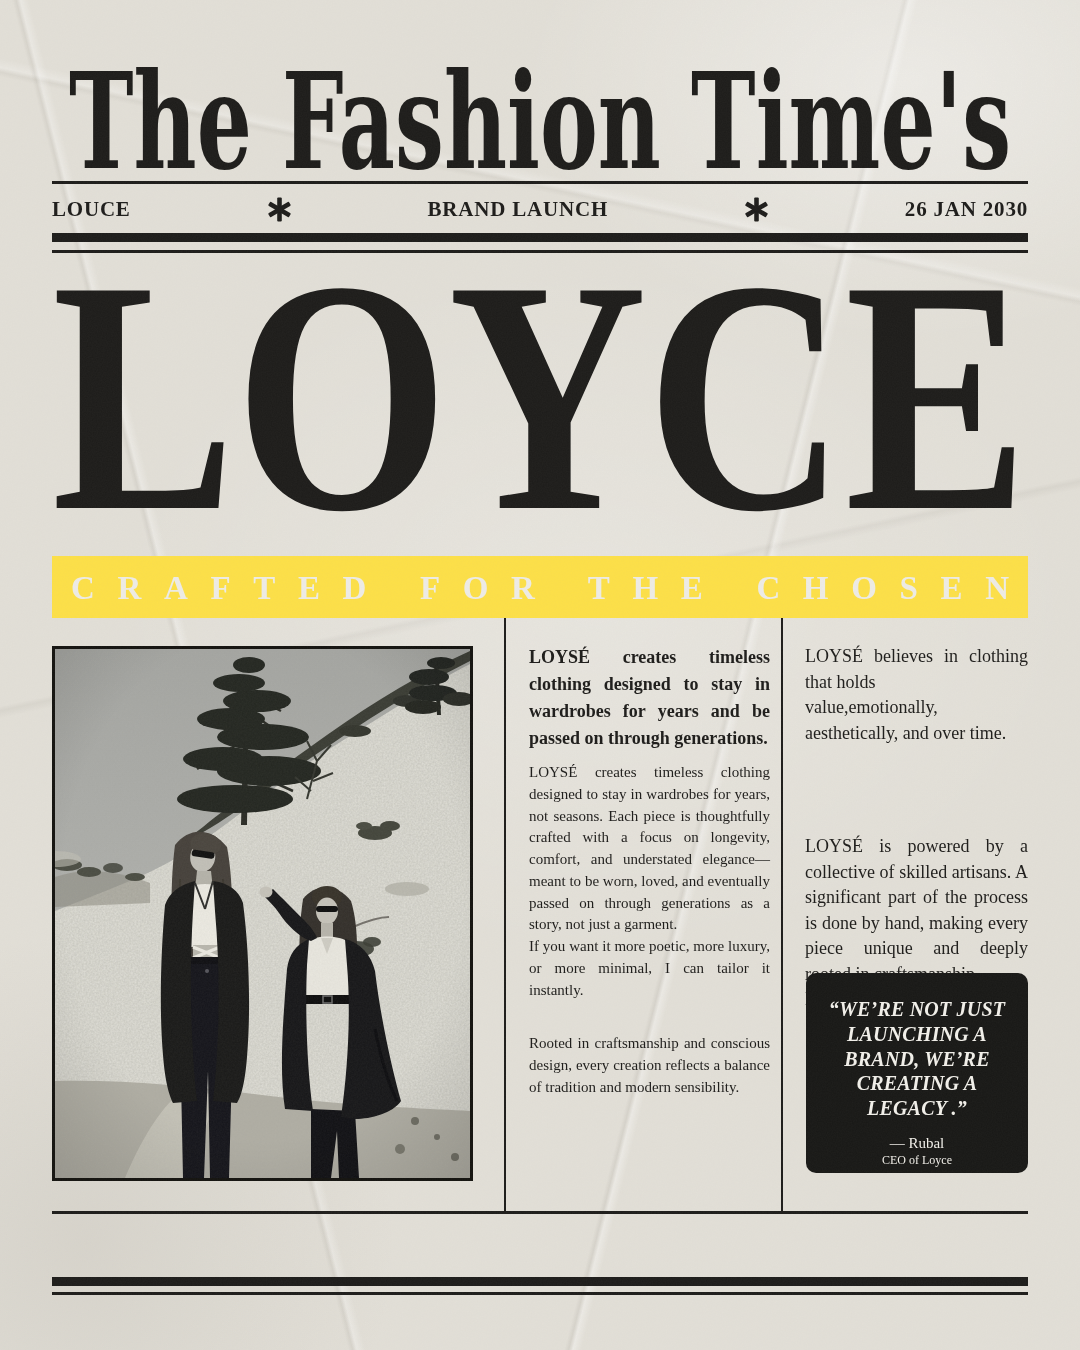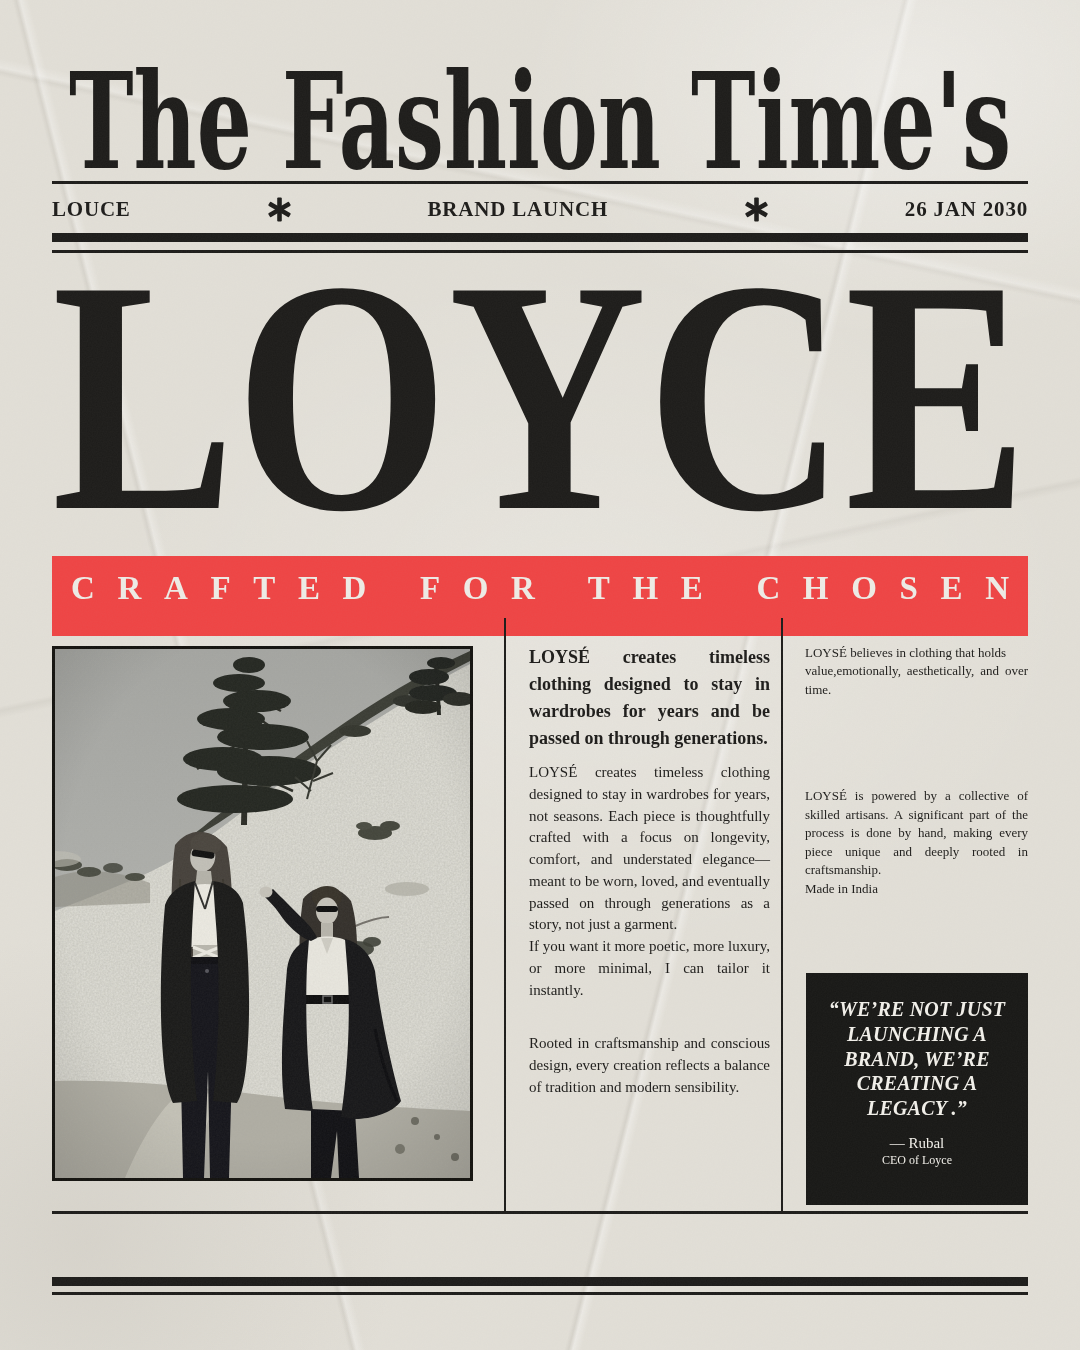--- a/index.html
+++ b/index.html
@@ -25,40 +25,40 @@
   .abs{position:absolute;}
   .rule{background:#1d1c1a;left:0;right:0;}
 
   .masthead-svg{left:0;top:28px;}
   .topbar{left:0;right:0;top:190px;height:38px;display:grid;
     grid-template-columns:auto 1fr auto 1fr auto;align-items:center;}
   .topbar .t{font-weight:bold;font-size:21px;letter-spacing:.8px;}
   .topbar .ast{justify-self:center;}
   .ast svg{display:block;}
 
-  .banner{left:0;right:0;top:556px;height:80px;background:#ef4444;}
+  .banner{left:0;right:0;top:556px;height:62px;background:#fde047;}
 
   .columns{left:0;right:0;top:618px;height:593px;border-bottom:3px solid #1d1c1a;}
   .photo-frame{left:0;top:28px;width:415px;height:529px;border:3px solid #14130f;background:#9c9d99;}
   .photo-frame svg{display:block;width:415px;height:529px;}
   .divider{top:0;bottom:0;width:2px;background:#1d1c1a;}
   .d1{left:452px;} .d2{left:729px;}
 
   .col{top:26px;}
   .col-middle{left:477px;width:241px;}
   .col-right{left:753px;width:223px;}
   .jus{text-align:justify;white-space:pre-line;}
   .lead{font-size:18px;font-weight:bold;line-height:1.5;}
   .body-m{font-size:15px;line-height:1.45;margin-top:10px;}
   .gap-m{margin-top:32px;}
-  .body-r{font-size:13px;line-height:1.42;}
+  .body-r{font-size:18px;line-height:1.42;}
   .gap-r{margin-top:88px;}
 
-  .quote-box{left:754px;top:355px;width:222px;height:232px;background:#181816;color:#f2f0ea;
-    box-sizing:border-box;padding:24px 12px 0 12px;text-align:center;}
+  .quote-box{left:754px;top:355px;width:222px;height:200px;background:#181816;color:#f2f0ea;
+    box-sizing:border-box;padding:24px 12px 0 12px;text-align:center;border-radius:10px;}
   .quote-text{font-size:20px;font-weight:bold;font-style:italic;line-height:1.24;letter-spacing:.2px;}
   .quote-attr{font-size:15px;margin-top:13px;line-height:1.25;}
   .quote-role{font-size:12px;line-height:1.25;}
 
   .footer-row{left:0;right:0;top:1224px;height:44px;display:flex;align-items:center;justify-content:space-between;}
   .f-thick{top:1277px;height:9px;}
   .f-thin{top:1292px;height:3px;}
   .b-thick{top:233px;height:9px;}
   .b-thin{top:250px;height:3px;}
   .t-thin{top:181px;height:3px;}

